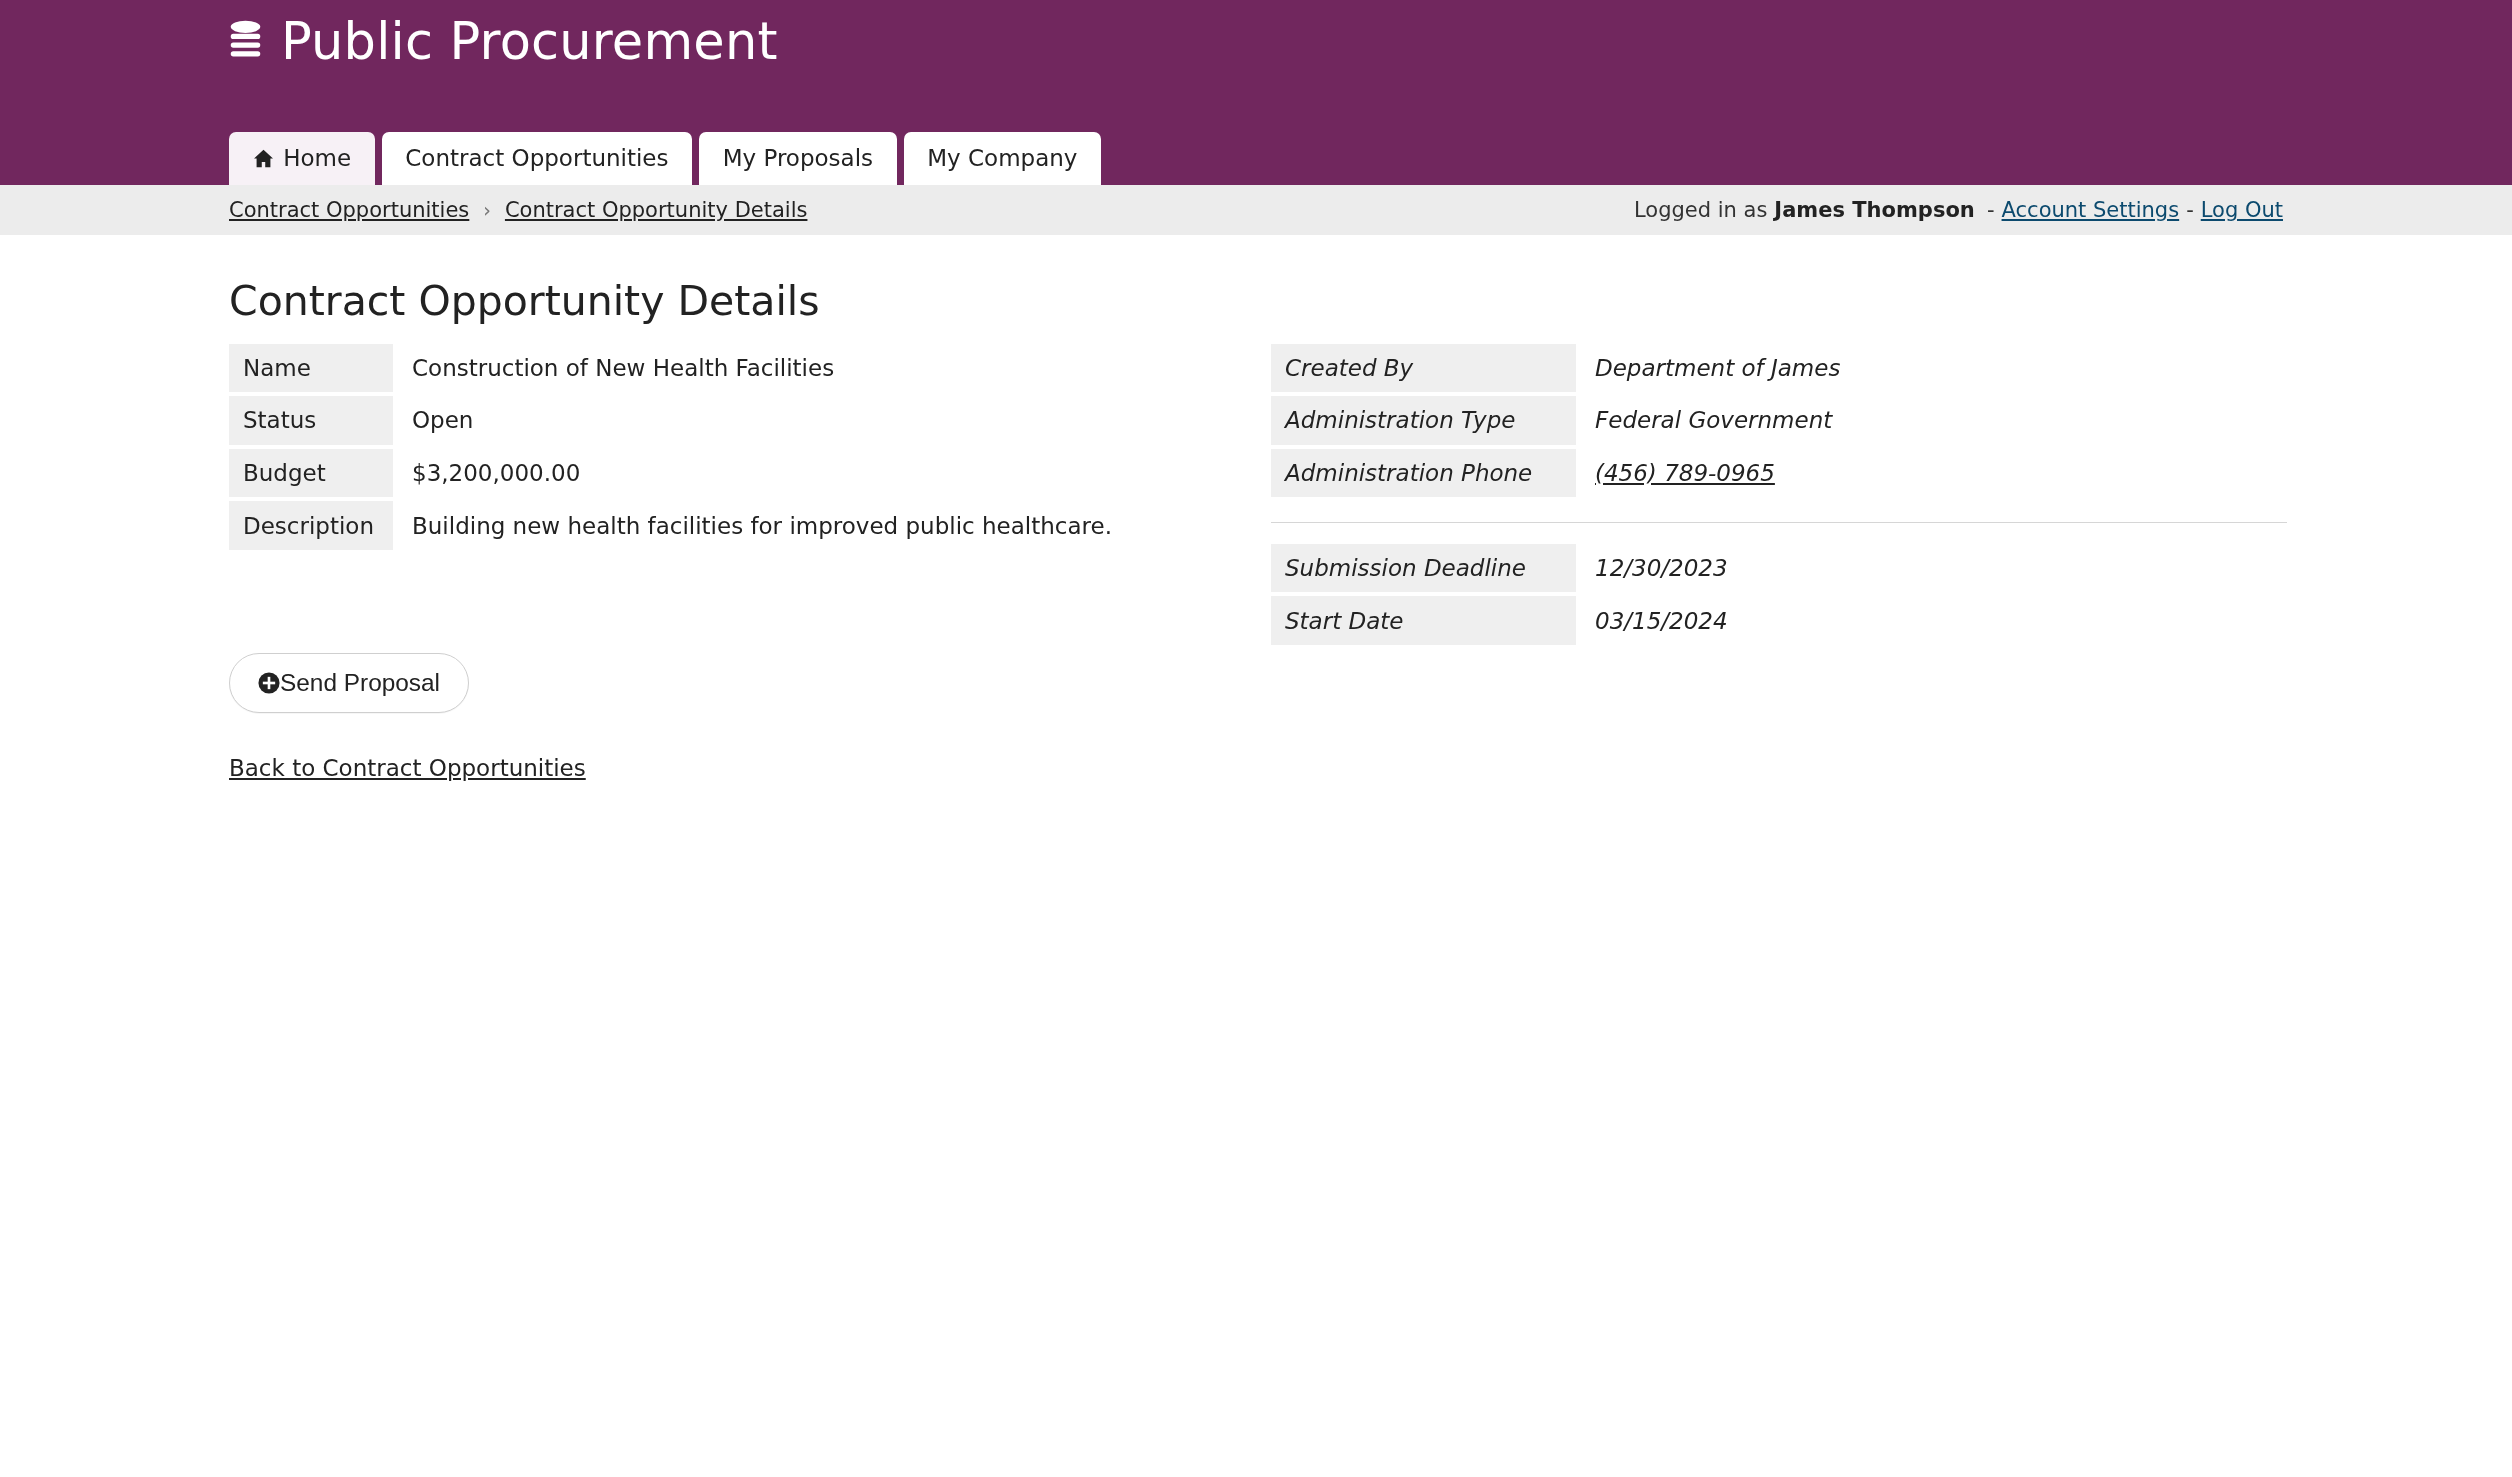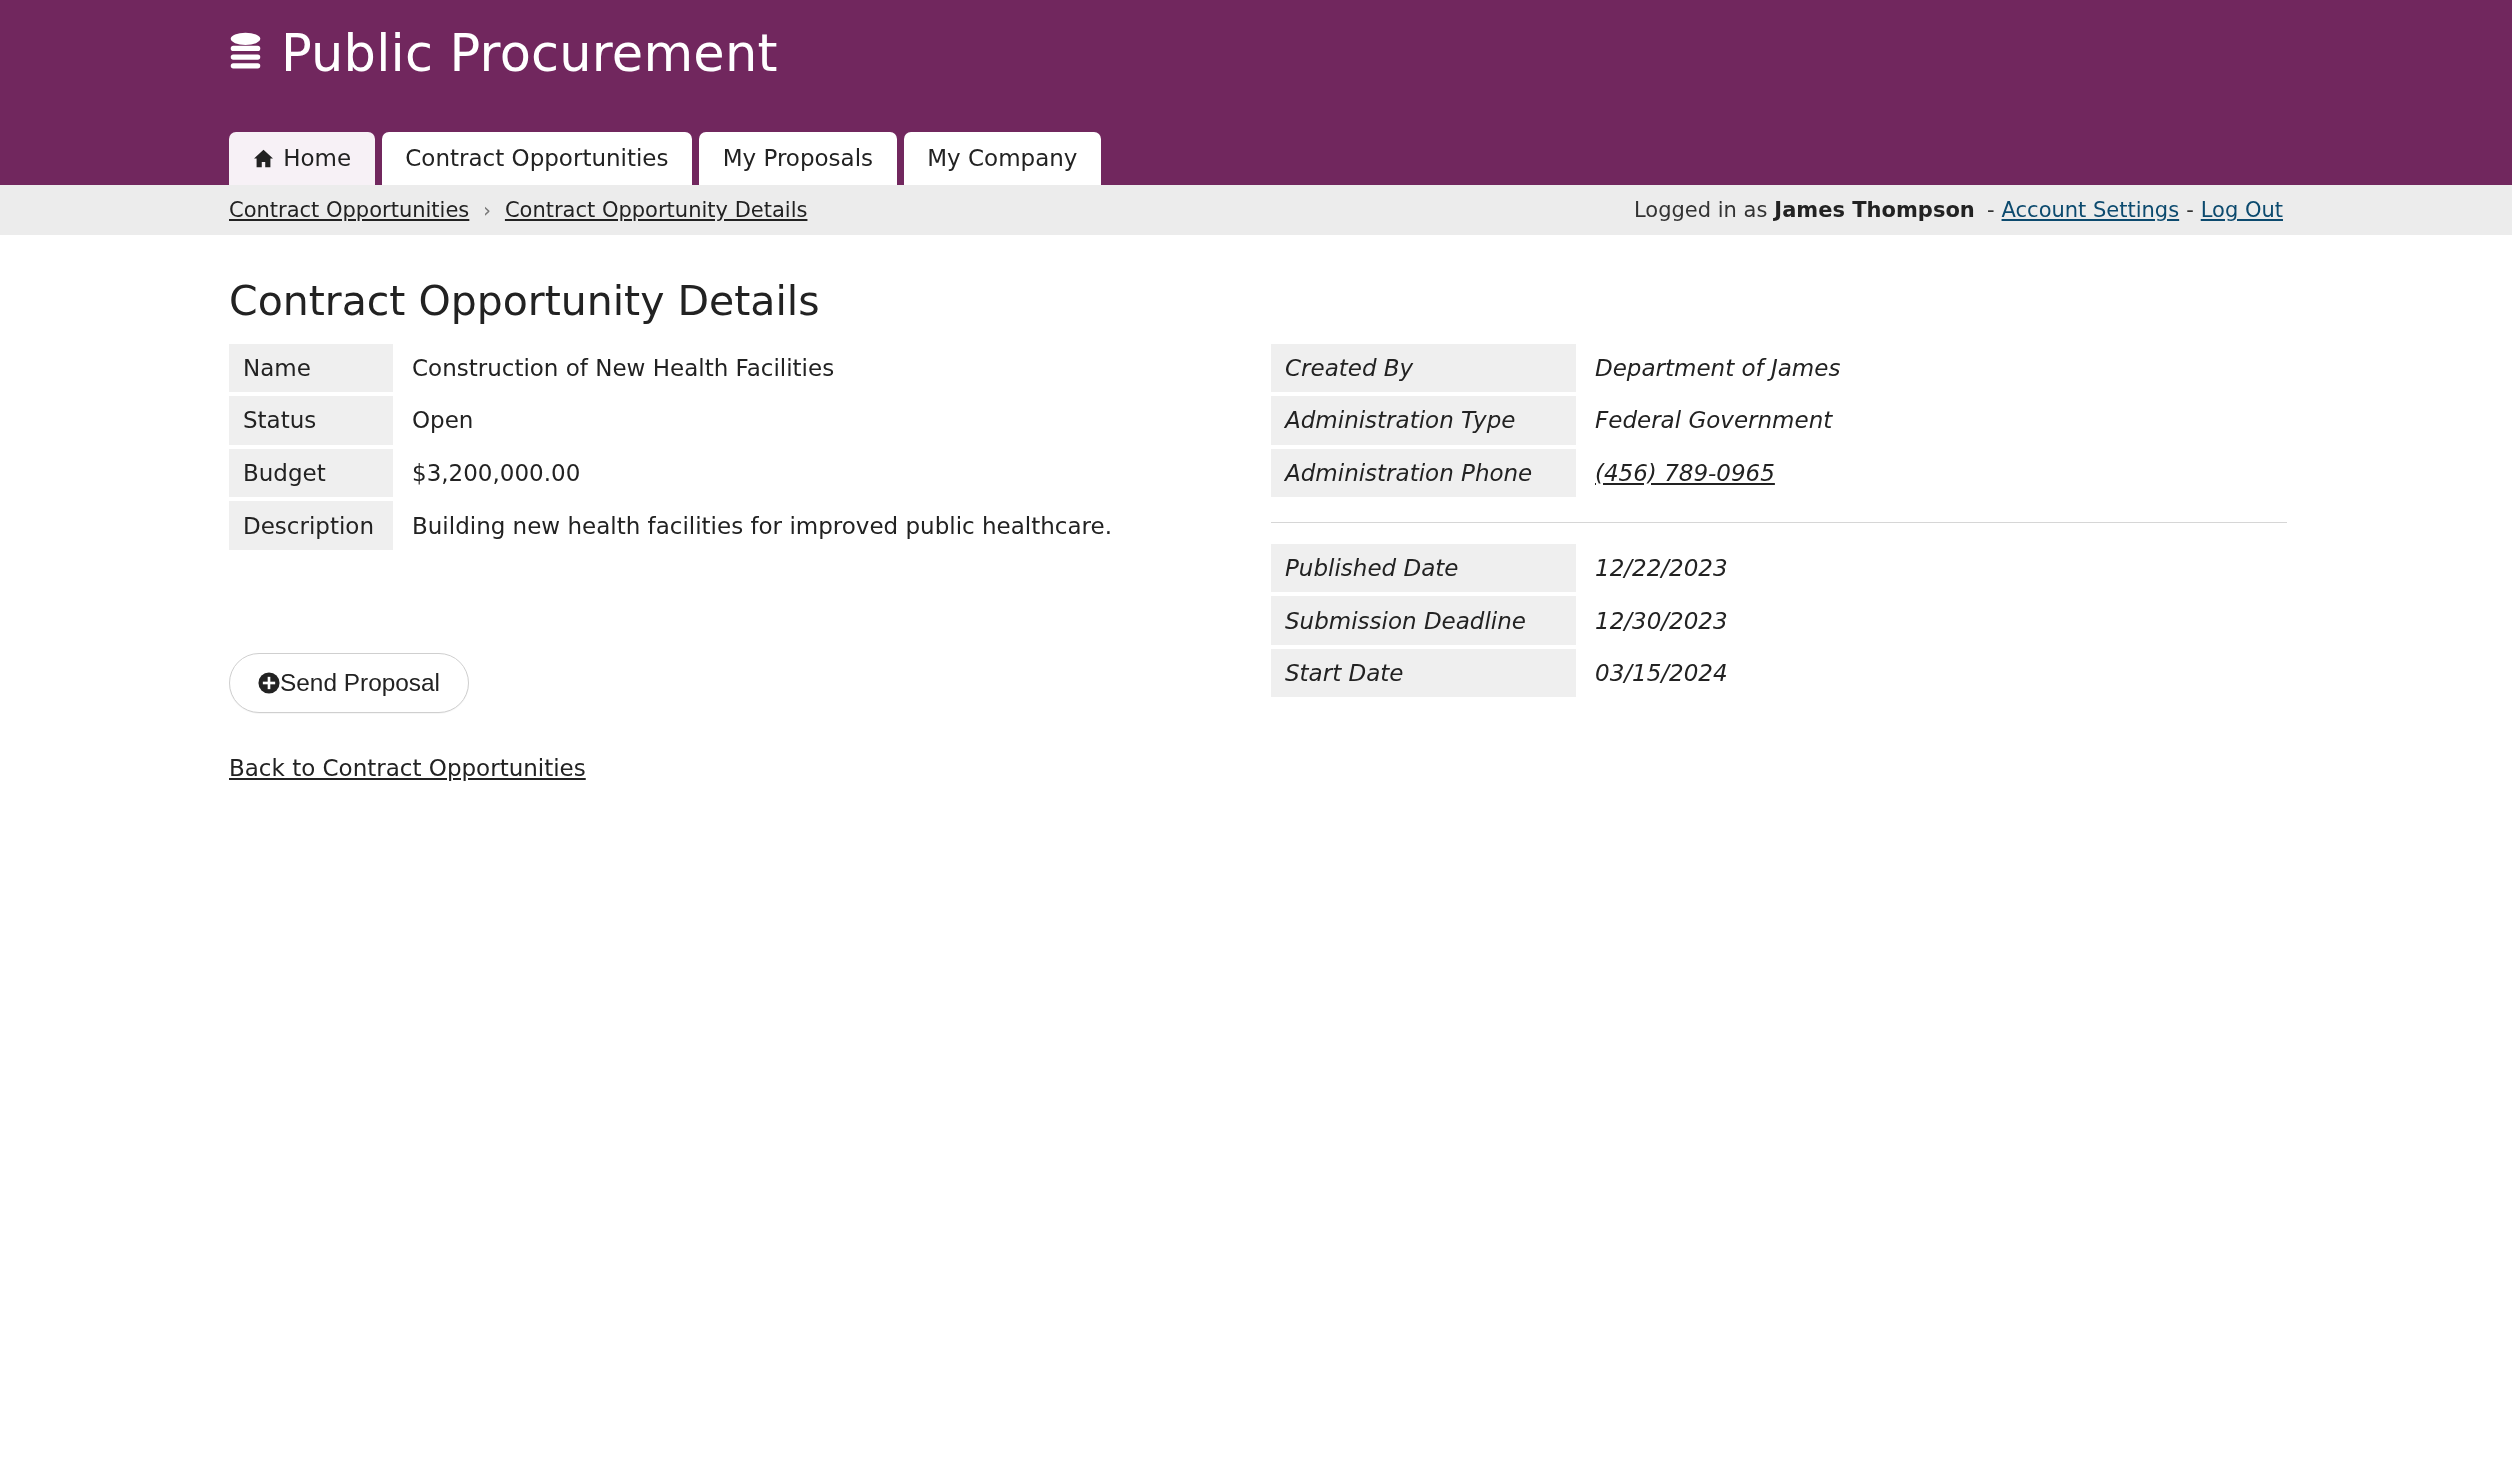--- a/index.html
+++ b/index.html
@@ -15,21 +15,21 @@
   
   .header {
     background: #71275e;
     height: 185px;
     position: relative;
     padding: 0 0 0 229px;
   }
   .brand {
     display: flex;
     align-items: center;
-    padding-top: 26px;
+    padding-top: 14px;
     gap: 19px;
   }
   .brand-icon {
     width: 33px;
     height: 47px;
     display: block;
   }
   .brand-title {
     color: #ffffff;
     font-size: 51px;
@@ -275,24 +275,20 @@
             <a>(456) 789-0965</a>
           </td>
         </tr>
       </tbody>
         </table>
 
       <div class="divider"></div>
 
       <table class="kv">
         <tbody>
-            <tr>
-          <td class="k">Published Date</td>
-          <td class="v">12/22/2023</td>
-        </tr>
         <tr>
           <td class="k">Submission Deadline</td>
           <td class="v">12/30/2023</td>
         </tr>
         <tr>
           <td class="k">Start Date</td>
           <td class="v">03/15/2024</td>
         </tr>
       </tbody>
         </table>

